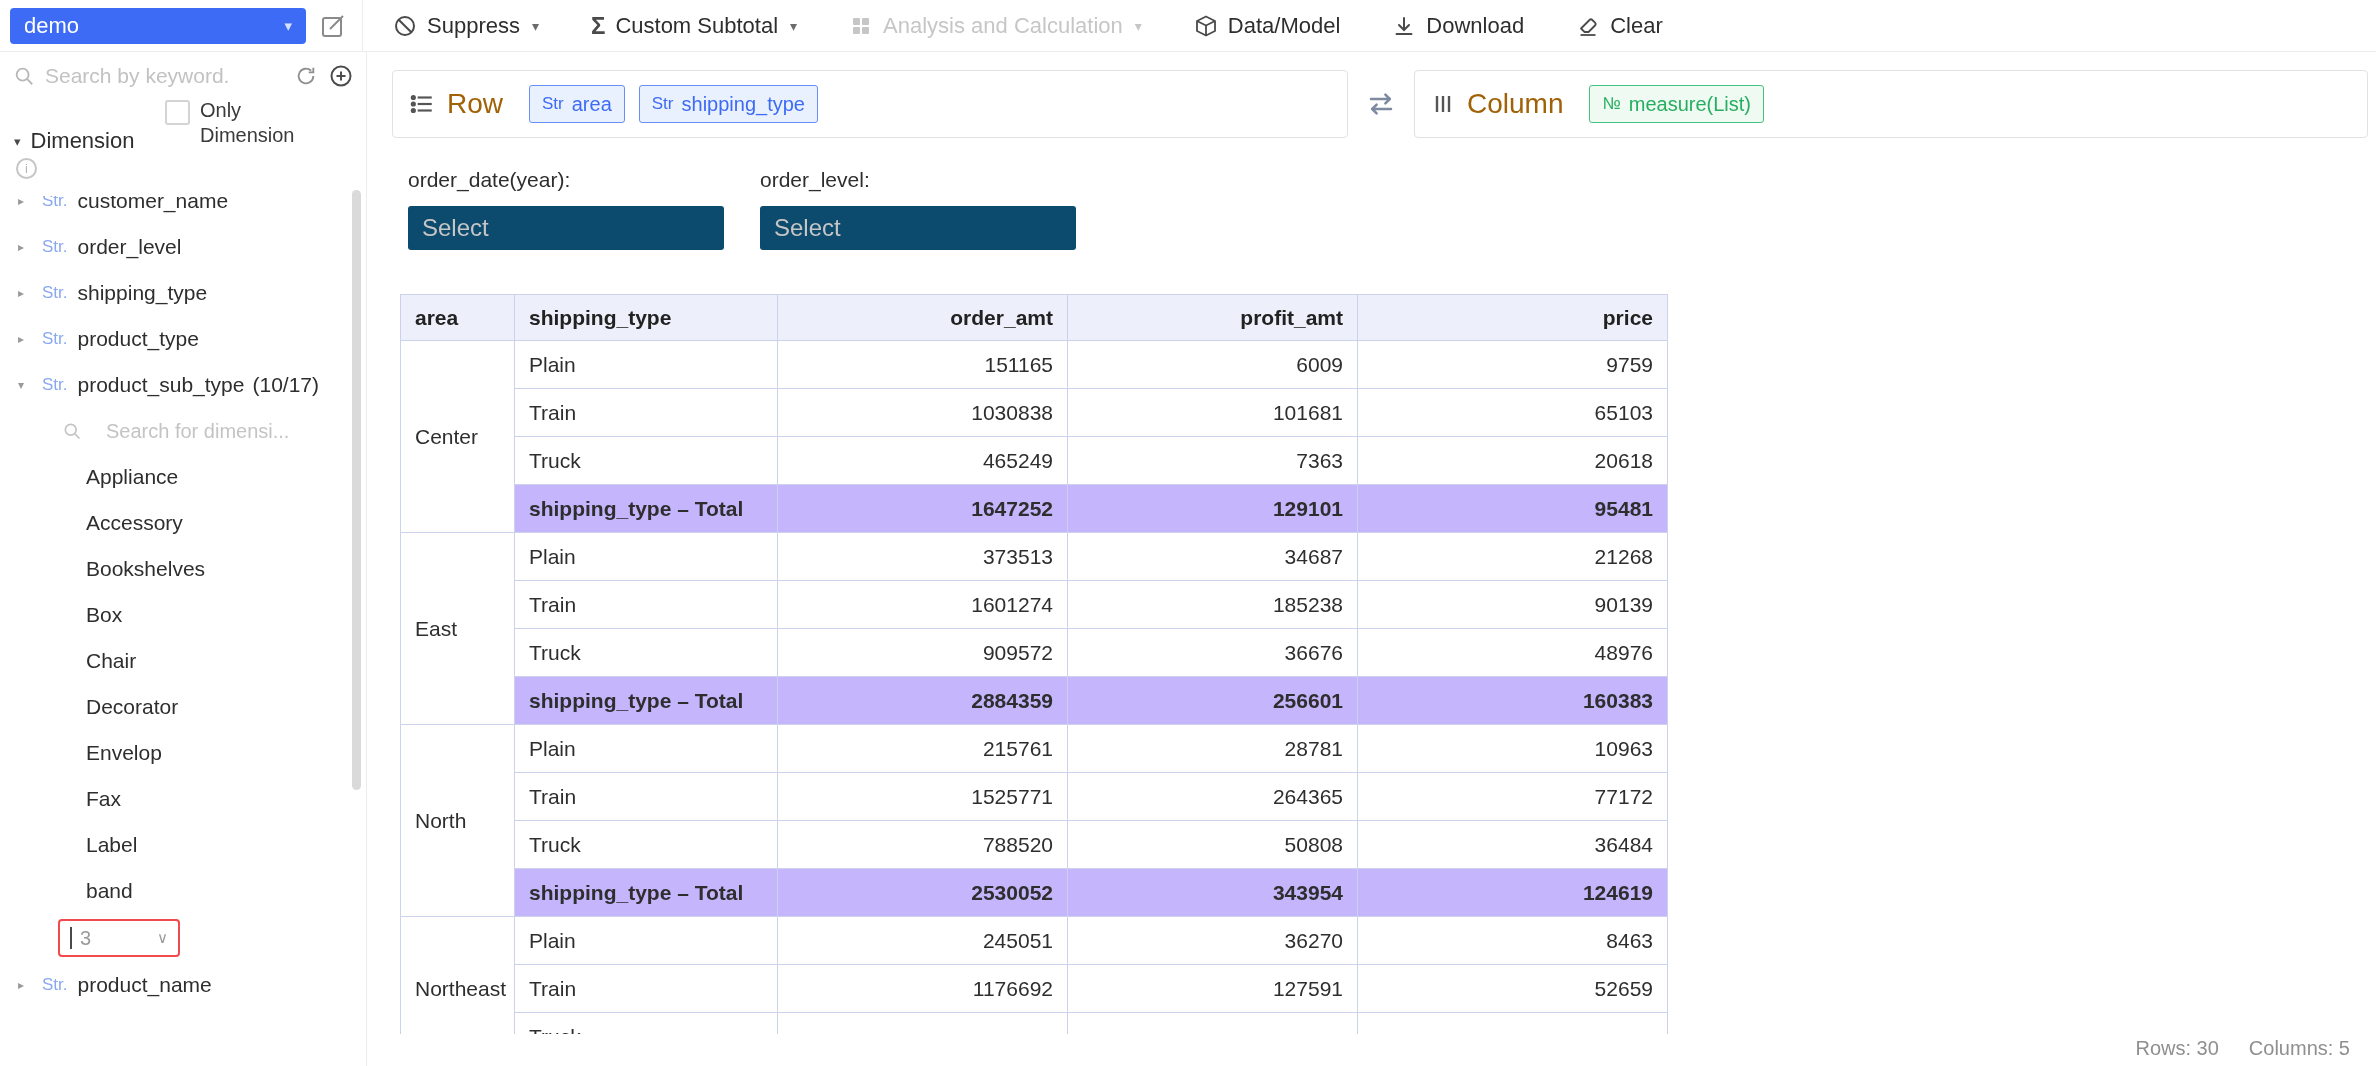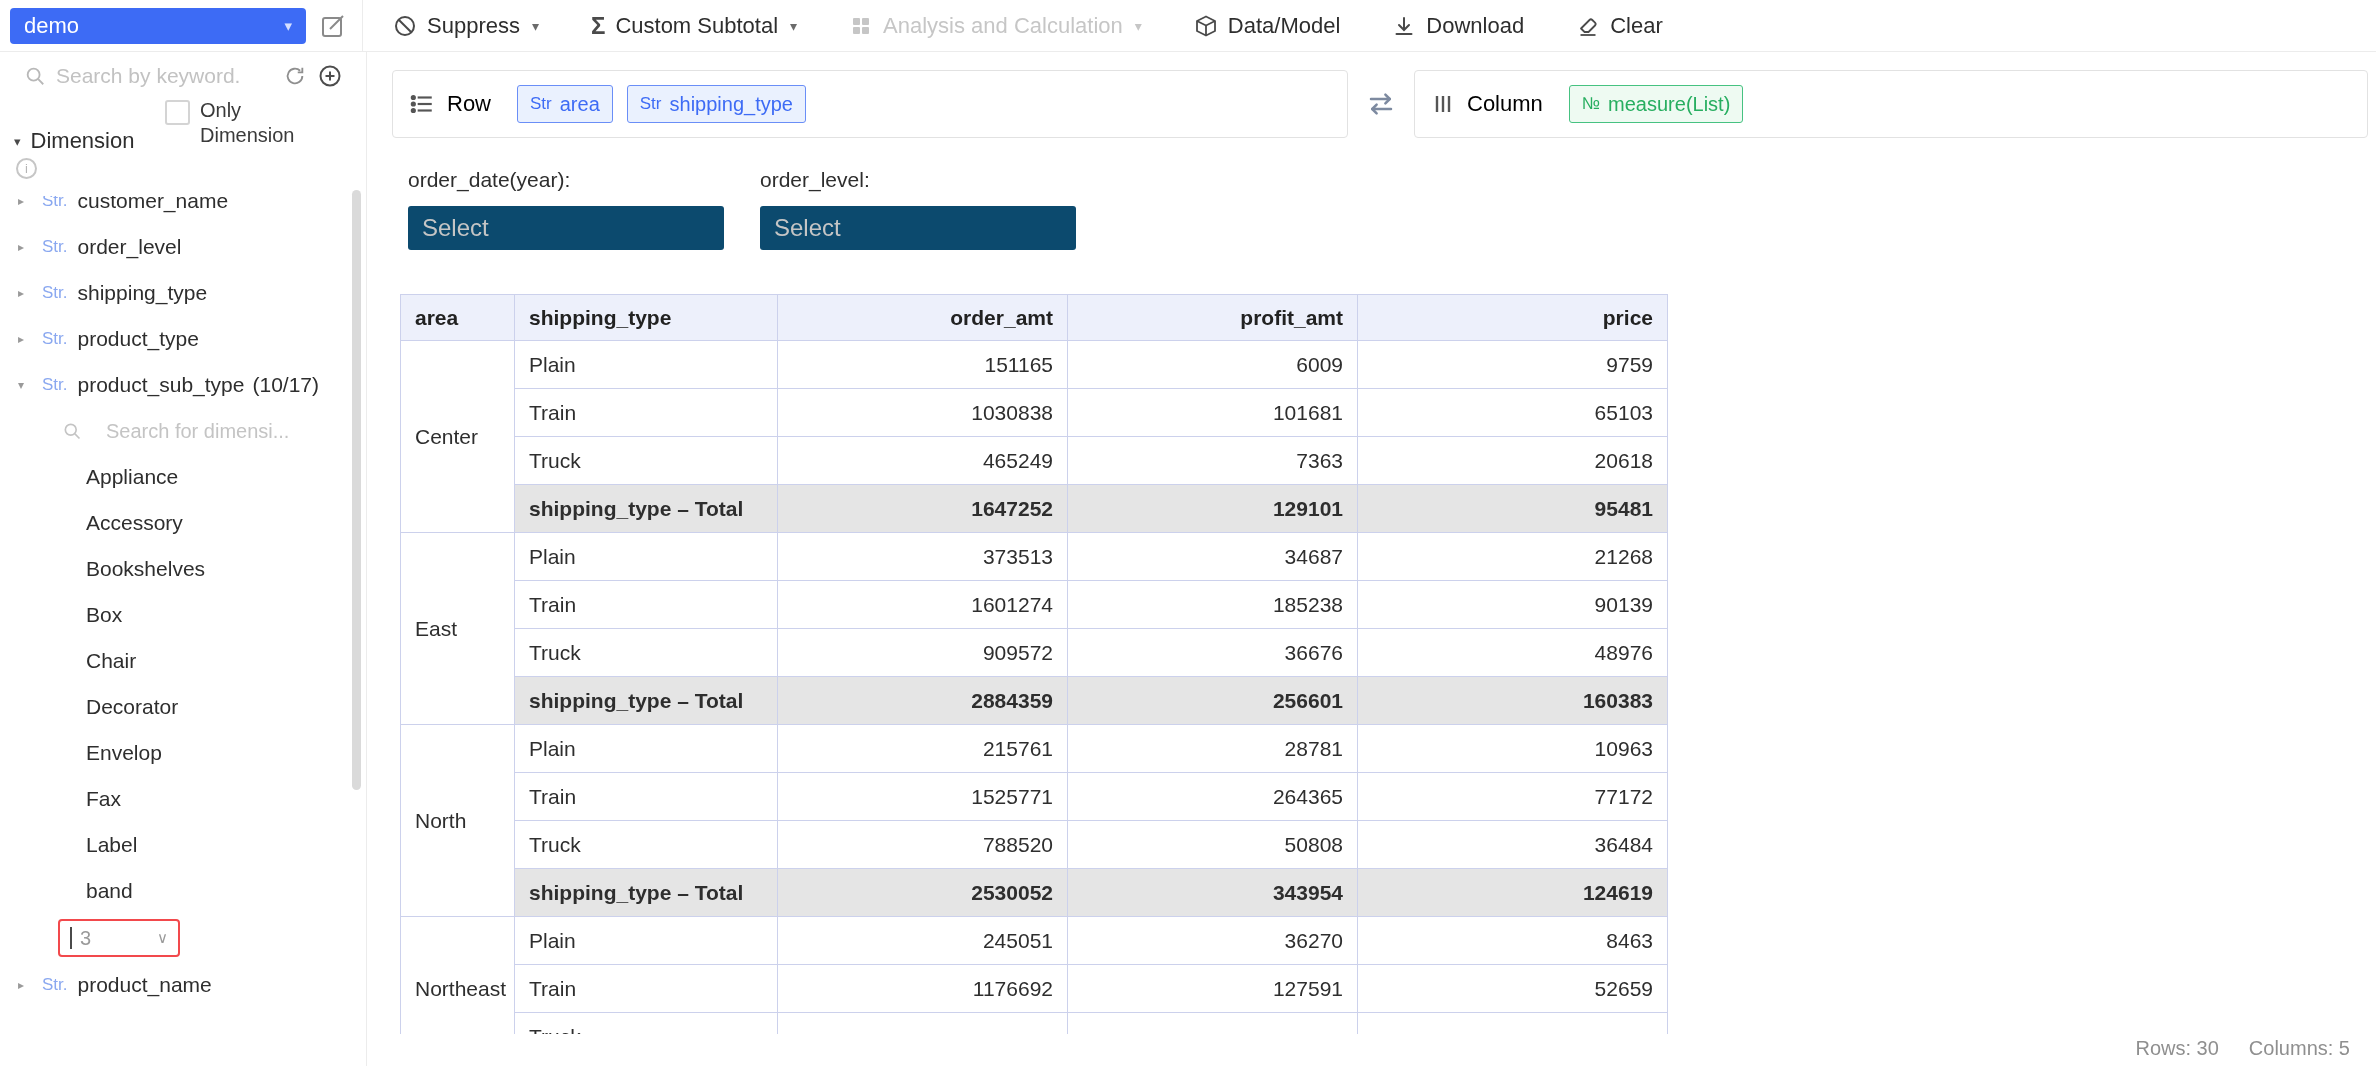--- a/index.html
+++ b/index.html
@@ -22,21 +22,21 @@
   .menu-item{display:flex;align-items:center;gap:10px;background:none;border:none;
     font-size:22px;color:#2e2e2e;padding:0 26px;height:52px}
   .menu-item .mi-icon{display:flex;color:#4a4a4a}
   .menu-item .mi-caret{font-size:14px;color:#6b6b6b;margin-left:2px}
   .menu-item.disabled,.menu-item.disabled .mi-icon,.menu-item.disabled .mi-caret{color:#c6c6c6}
   .sigma{font-size:24px;line-height:1;font-weight:bold}
 
   
   .sidebar{position:absolute;left:0;top:52px;bottom:0;width:367px;background:#fff;
     border-right:1px solid #ececec;overflow:hidden}
-  .search-row{display:flex;align-items:center;height:40px;margin-top:4px;padding:0 24px;color:#c2c2c2}
+  .search-row{display:flex;align-items:center;height:40px;margin-top:4px;padding:0 13px;color:#c2c2c2}
   .search-row .sicon{color:#b8b8b8;display:flex}
   .search-input{flex:1;min-width:0;border:none;outline:none;font-size:21px;color:#555;
     margin-left:10px;background:transparent;font-family:inherit}
   .search-input::placeholder{color:#c2c2c2}
   .ricon{color:#8f8f8f;display:flex;margin-left:12px;background:none;border:none}
   .ricon.dark{color:#4d4d4d}
   .dim-header{display:flex;justify-content:space-between;align-items:flex-start;padding:0 14px}
   .dim-left{display:flex;align-items:center;gap:10px;font-size:22px;color:#2e2e2e;margin-top:32px}
   .tri{font-size:13px;color:#4a4a4a}
   .only-dim{display:flex;gap:10px;margin-right:40px;margin-top:2px}
@@ -65,41 +65,41 @@
   .sb-scrollbar{position:absolute;right:5px;top:138px;width:9px;height:600px;border-radius:5px;background:#dadada}
 
   
   .main{position:absolute;left:368px;top:52px;right:0;bottom:0;background:#fff;overflow:hidden}
   .config-bar{display:flex;align-items:center;margin:18px 8px 0 24px}
   .pane{border:1px solid #e2e2e2;border-radius:4px;height:68px;display:flex;align-items:center;
     background:#fff;padding:0 16px}
   .row-pane{width:956px}
   .col-pane{flex:1}
   .pane-icon{display:flex;color:#555;margin-right:12px}
-  .pane-label{font-size:22px;color:#000000;margin-right:26px}
+  .pane-label{font-size:28px;color:#a16207;margin-right:26px}
   .chips{display:flex;gap:14px}
   .chip{height:38px;display:inline-flex;align-items:center;gap:8px;padding:0 12px;border-radius:3px;font-size:20px}
   .chip.blue{border:1px solid #6a8ef7;background:#eaf1fe;color:#3D6BF5}
   .chip.green{border:1px solid #46c281;background:#eefaf2;color:#27ae60}
   .chip .ctype{font-size:17px}
   .swap{color:#7d8aa0;display:flex;margin:0 18px;background:none;border:none}
   .filters{display:flex;gap:36px;margin:30px 0 0 40px}
   .filter-label{font-size:21px;color:#2e2e2e;margin-bottom:14px}
   .filter-select{width:316px;height:44px;background:#0c4a6e;border-radius:3px;display:flex;
     align-items:center;padding:0 14px;font-size:24px;color:#c5c5c5}
   .table-wrap{margin:44px 0 0 32px;width:1270px;height:740px;overflow:hidden}
   table.pivot{border-collapse:collapse;table-layout:fixed;width:1267px;font-size:21px}
   .pivot th,.pivot td{border:1px solid #ccd1ec;padding:0 14px;overflow:hidden;white-space:nowrap}
   .pivot thead th{background:#edf0fb;font-weight:bold;height:46px;color:#222}
   .pivot td{height:48px}
   .pivot .left{text-align:left}
   .pivot .right{text-align:right}
   .pivot td.num{text-align:right}
   .pivot td.area-cell{vertical-align:middle;text-align:left;background:#fff}
-  .pivot tr.total td{background:#e5e5e5;font-weight:bold}
+  .pivot tr.total td{background:#c4b5fd;font-weight:bold}
   .statusbar{position:absolute;right:26px;bottom:6px;display:flex;gap:30px;font-size:20px;color:#8f8f8f}
 </style>
 </head>
 <body>
 
 <header class="topbar" data-interactable="false">
   <button class="dataset-btn" data-interactable="true">
     <span data-interactable="false">demo</span>
     <span class="caret" data-interactable="false">▾</span>
   </button>

